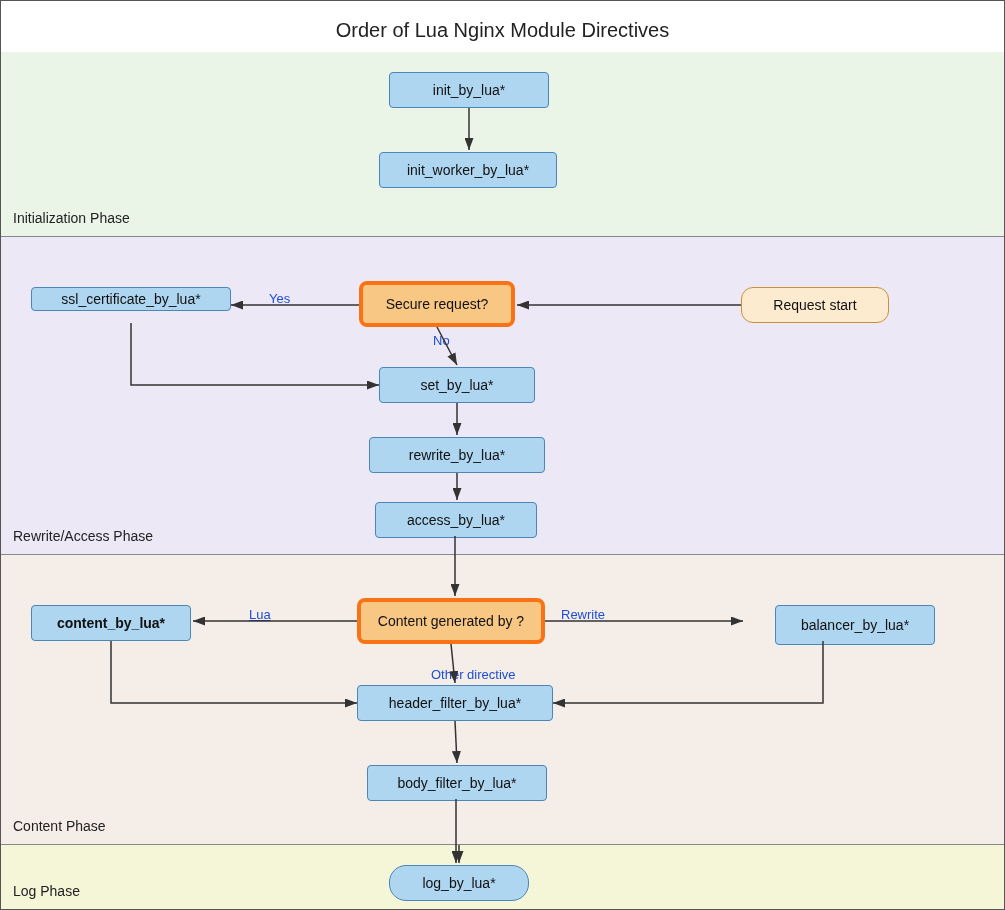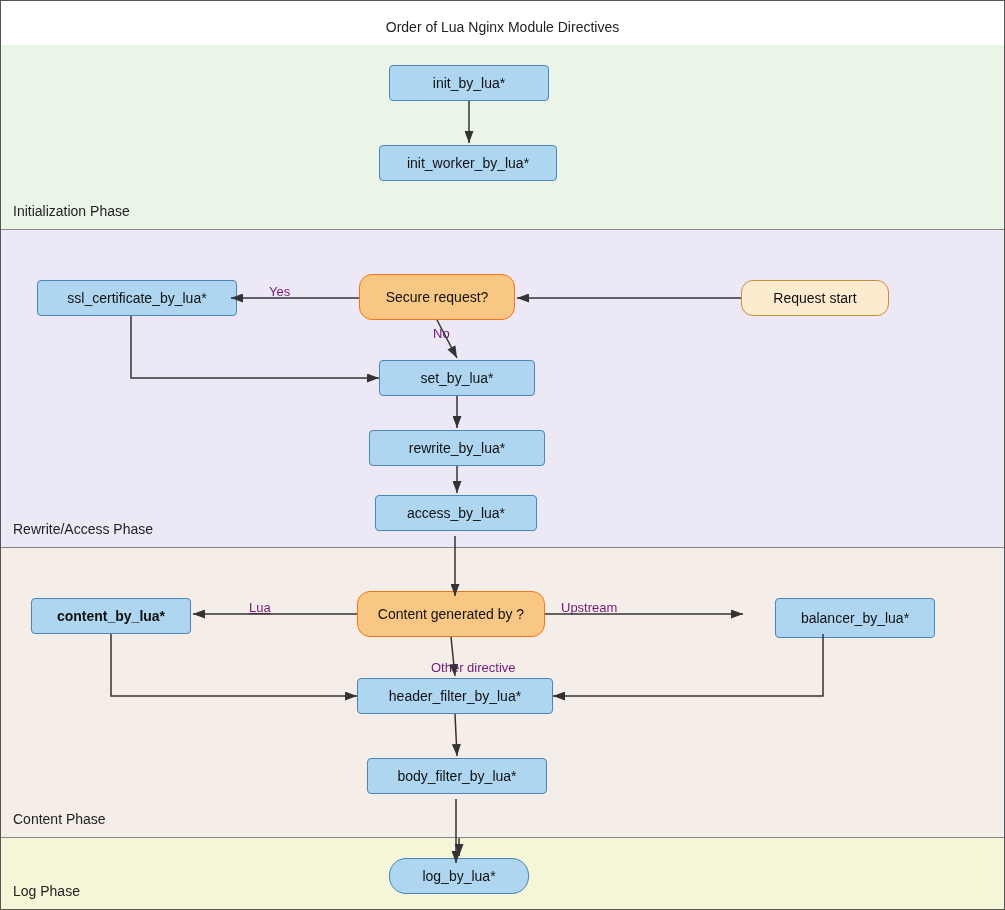--- a/index.html
+++ b/index.html
@@ -15,21 +15,21 @@
       width: 1005px;
       height: 910px;
       display: flex;
       flex-direction: column;
       border: 1px solid #555;
     }
 
     .title-bar {
       text-align: center;
       padding: 18px 0 10px 0;
-      font-size: 14px;
+      font-size: 20px;
       font-weight: normal;
       color: #222;
       background: #fff;
       flex-shrink: 0;
     }
 
     
     .phase {
       position: relative;
       flex-shrink: 0;
@@ -81,22 +81,22 @@
       font-size: 14px;
       color: #111;
       display: flex;
       align-items: center;
       justify-content: center;
       padding: 4px 8px;
     }
 
     .box-diamond {
       background: #f9c784;
-      border: 1px solid #f97316;
-      border-radius: 13px;
+      border: 4px solid #f97316;
+      border-radius: 8px;
     }
 
     .box-rounded {
       background: #fdebd0;
       border: 1px solid #c8903a;
       border-radius: 12px;
     }
 
     
     .svg-overlay {
@@ -105,21 +105,21 @@
       left: 0;
       width: 100%;
       height: 100%;
       pointer-events: none;
       overflow: visible;
     }
 
     .arrow-label {
       position: absolute;
       font-size: 13px;
-      color: #701a75;
+      color: #1d4ed8;
     }
   </style>
 </head>
 <body>
 
 <div class="diagram-container">
 
   <div class="title-bar">Order of Lua Nginx Module Directives</div>
 
   <div class="phase phase-init">
@@ -136,21 +136,21 @@
         </marker>
       </defs>
       <line x1="468" y1="56" x2="468" y2="98" stroke="#333" stroke-width="1.5" marker-end="url(#arrowhead)"></line>
     </svg>
 
     <div class="phase-label">Initialization Phase</div>
   </div>
 
   <div class="phase phase-rewrite">
 
-    <div class="box" style="left: 36px; top: 50px; width: 200px; height: 36px;">ssl_certificate_by_lua*</div>
+    <div class="box" style="left: 30px; top: 50px; width: 200px; height: 24px;">ssl_certificate_by_lua*</div>
 
     <div class="box box-diamond" style="left: 358px; top: 44px; width: 156px; height: 46px;">Secure request?</div>
 
     <div class="box" style="left: 378px; top: 130px; width: 156px; height: 36px;">set_by_lua*</div>
 
     <div class="box box-rounded" style="left: 740px; top: 50px; width: 148px; height: 36px;">Request start</div>
 
     <div class="box" style="left: 368px; top: 200px; width: 176px; height: 36px;">rewrite_by_lua*</div>
 
     <div class="box" style="left: 374px; top: 265px; width: 162px; height: 36px;">access_by_lua*</div>
@@ -190,21 +190,21 @@
 
     <div class="box box-diamond" style="left: 356px; top: 43px; width: 188px; height: 46px;">Content generated by ?</div>
 
     <div class="box" style="left: 774px; top: 50px; width: 160px; height: 40px;">balancer_by_lua*</div>
 
     <div class="box" style="left: 356px; top: 130px; width: 196px; height: 36px;">header_filter_by_lua*</div>
 
     <div class="box" style="left: 366px; top: 210px; width: 180px; height: 36px;">body_filter_by_lua*</div>
 
     <div class="arrow-label" style="left: 248px; top: 52px; text-decoration: underline;">Lua</div>
-    <div class="arrow-label" style="left: 560px; top: 52px;">Upstream</div>
+    <div class="arrow-label" style="left: 560px; top: 52px;">Rewrite</div>
     <div class="arrow-label" style="left: 430px; top: 96px; margin-top: 16px;">Other directive</div>
 
     <svg class="svg-overlay">
       <defs>
         <marker id="ah4" markerWidth="8" markerHeight="6" refX="8" refY="3" orient="auto">
           <polygon points="0 0, 8 3, 0 6" fill="#333"></polygon>
         </marker>
       </defs>
 
       <line x1="356" y1="66" x2="192" y2="66" stroke="#333" stroke-width="1.5" marker-end="url(#ah4)"></line>

